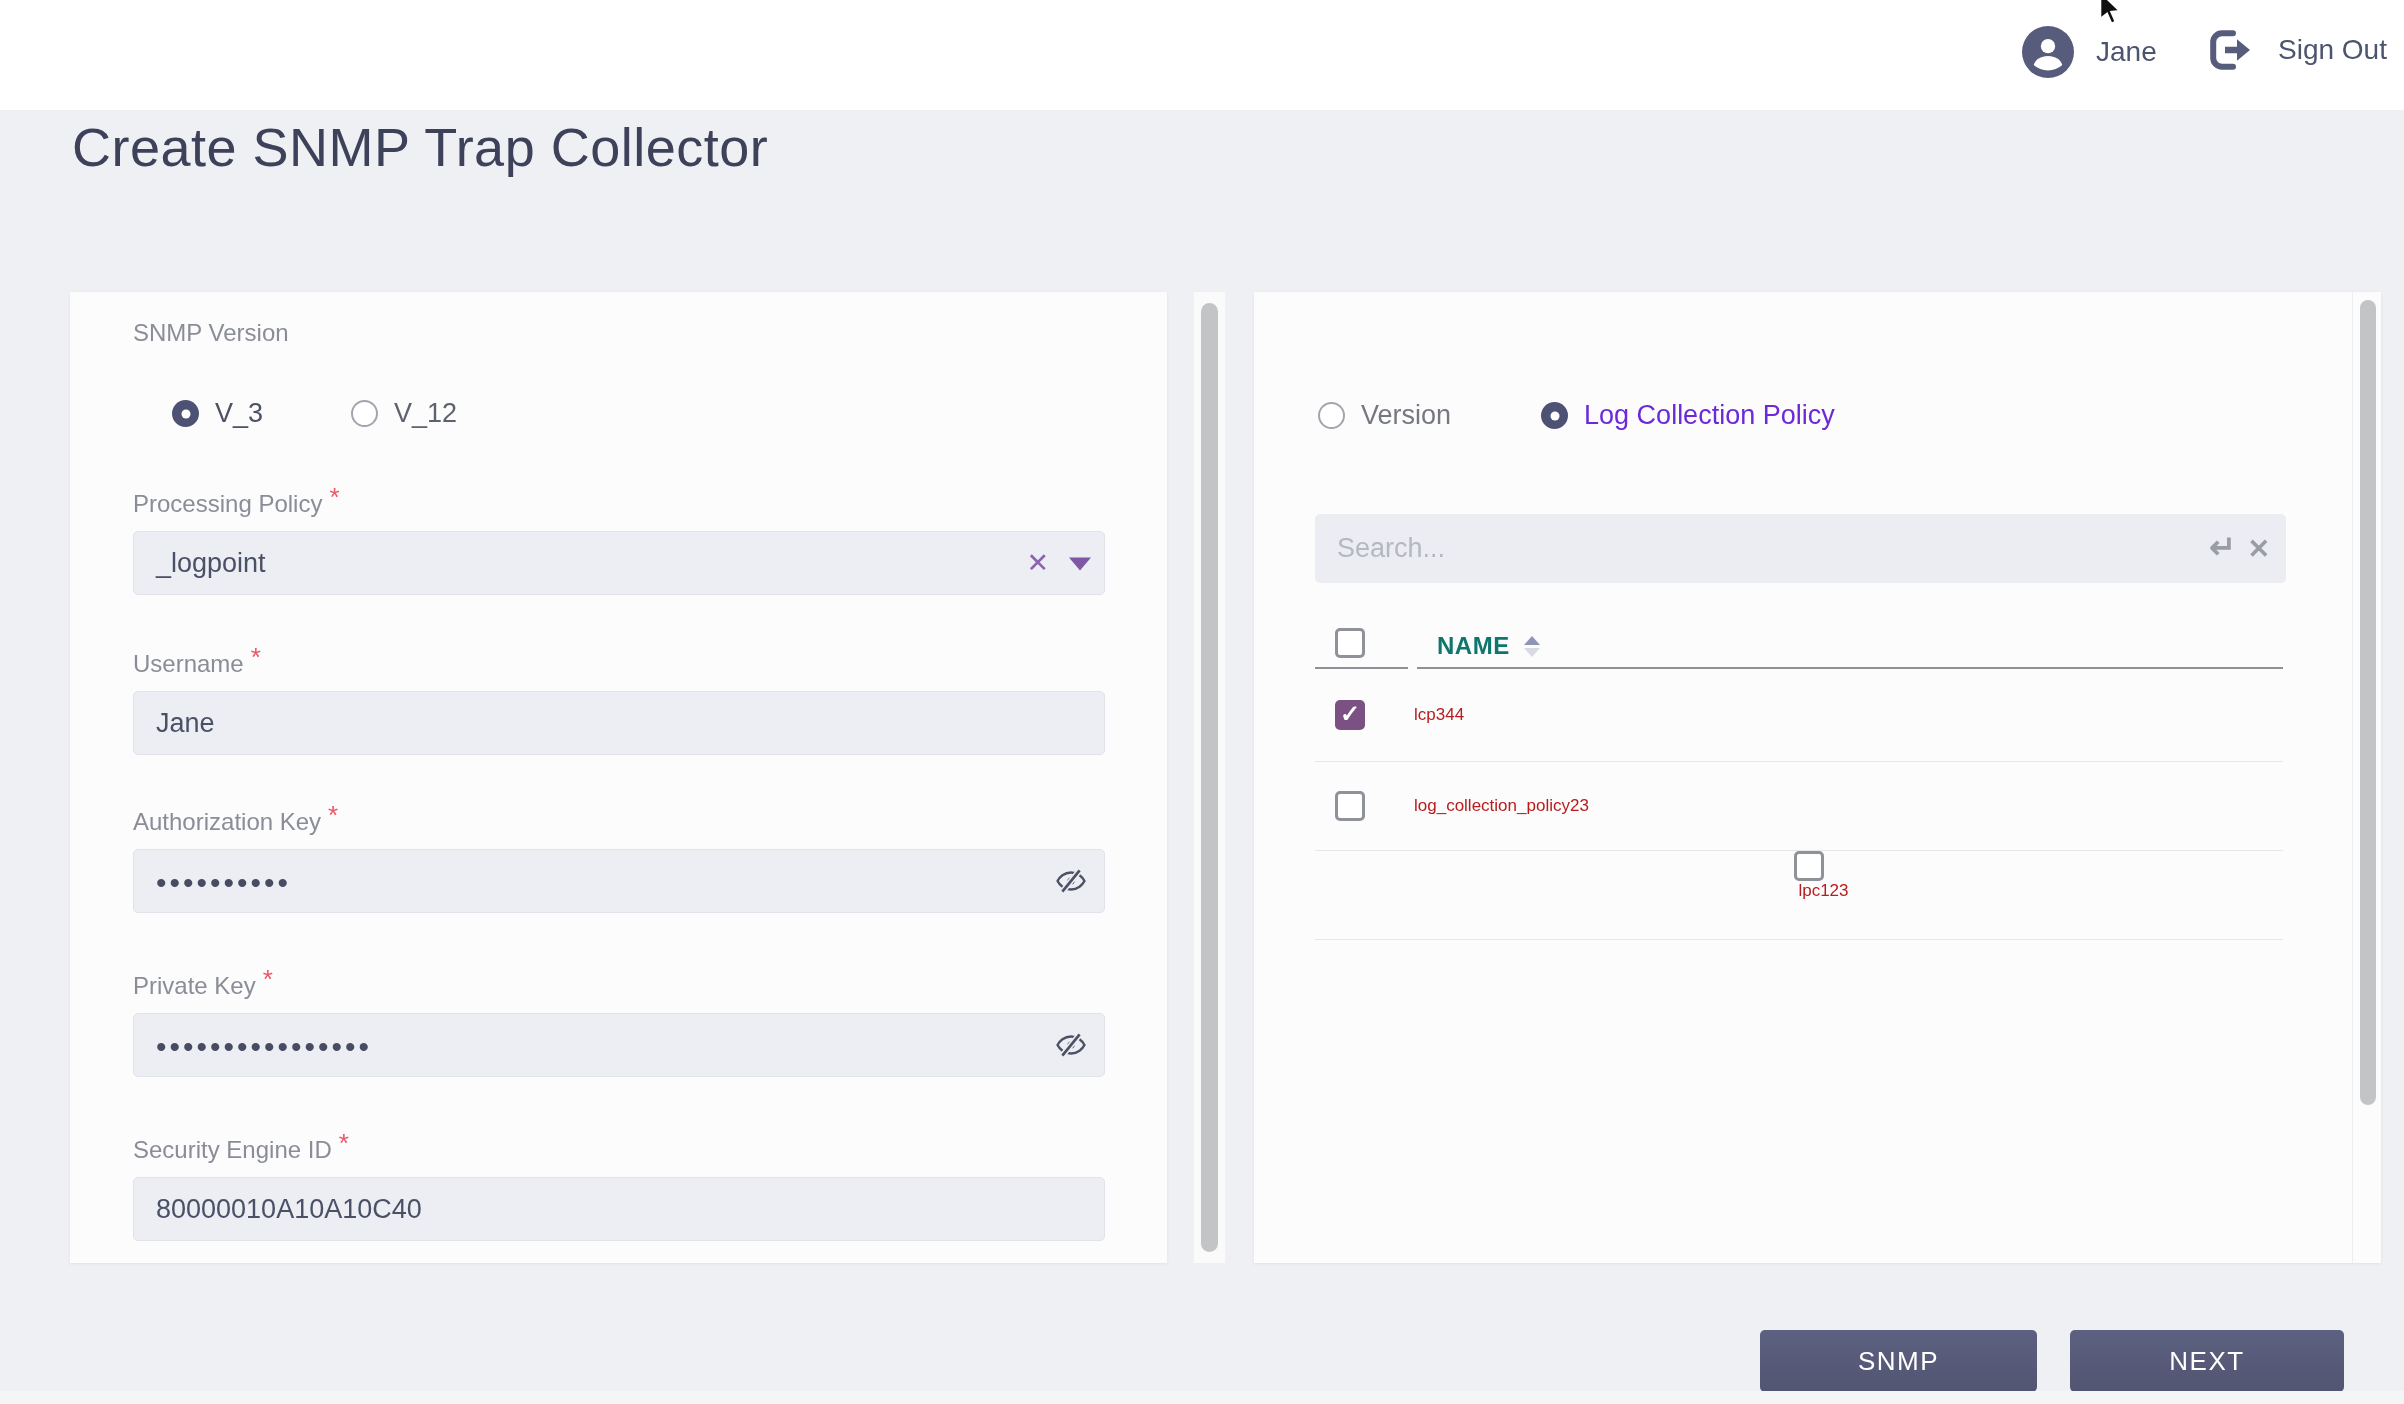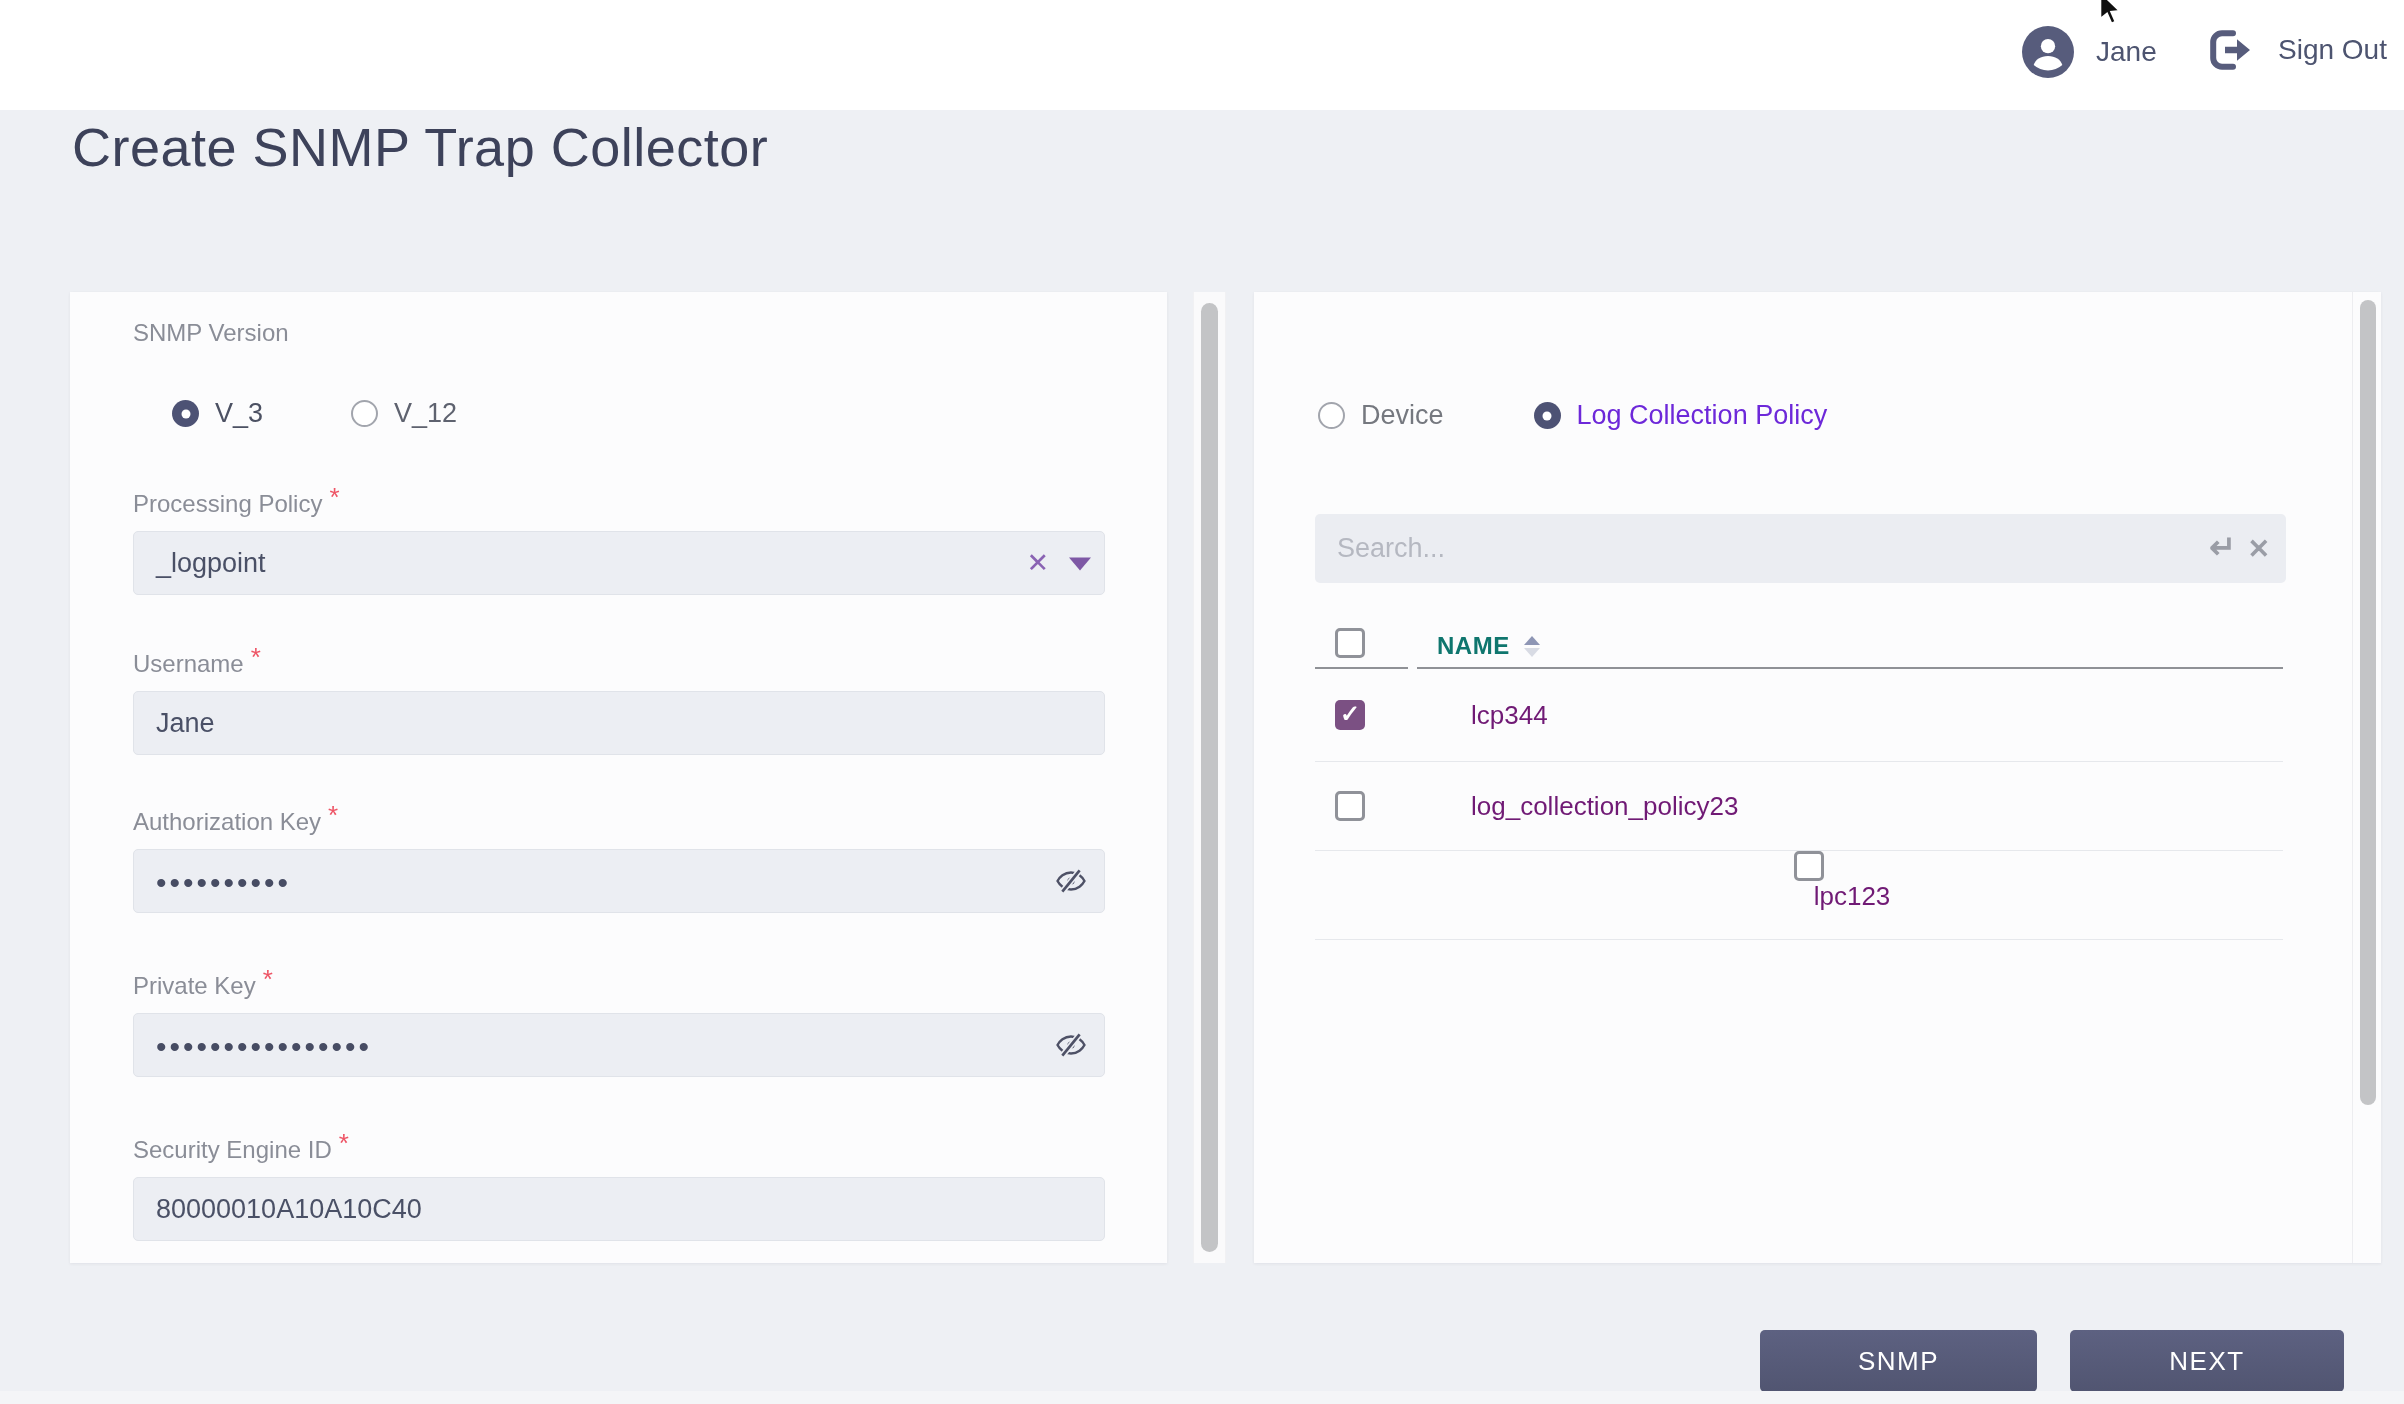--- a/index.html
+++ b/index.html
@@ -71,21 +71,21 @@
   .thead-name .txt{font-size:24px;font-weight:bold;color:#0f766e;letter-spacing:0.5px;}
   .sort{display:inline-flex;flex-direction:column;gap:3px;}
   .sort .up{width:0;height:0;border-left:8px solid transparent;border-right:8px solid transparent;border-bottom:9px solid #8e96b5;}
   .sort .down{width:0;height:0;border-left:8px solid transparent;border-right:8px solid transparent;border-top:9px solid #d8dbe4;}
   .hline{position:absolute;top:375px;height:2px;background:#8f9196;}
   .hline.seg1{left:61px;width:93px;}
   .hline.seg2{left:163px;width:866px;}
 
   .t-row{position:absolute;left:61px;width:968px;display:flex;align-items:center;border-bottom:1px solid #e6e8ec;cursor:pointer;}
   .t-row .checkbox{margin-left:20px;}
-  .t-row .rname{margin-left:106px;font-size:26px;color:#701a75;}
+  .t-row .rname{margin-left:49px;font-size:17px;color:#b91c1c;}
   .t-row.r0{top:377px;height:93px;}
   .t-row.r1{top:470px;height:89px;}
   .t-row.r2{top:559px;height:89px;flex-direction:column;}
 
   .right-divider{position:absolute;left:1098px;top:0;width:1px;height:100%;background:#ededf0;}
   .right-thumb{position:absolute;left:1106px;top:8px;width:16px;height:805px;border-radius:8px;background:#c3c4c6;}
 
   
   .btn{position:absolute;top:1330px;height:62px;border:none;border-radius:5px;color:#fff;font-size:26px;
     letter-spacing:1.5px;background:linear-gradient(#5d6181,#515571);cursor:pointer;}
@@ -211,21 +211,21 @@
 
   <div class="mid-scroll">
     <div class="thumb"></div>
   </div>
 
   <section class="panel right">
 
     <div class="mode-row">
       <span class="radio-opt">
         <span class="radio"></span>
-        <span class="radio-lbl" style="color:#75787f;">Device</span>
+        <span class="radio-lbl" style="color:#75787f;">Version</span>
       </span>
       <span class="radio-opt">
         <span class="radio checked"></span>
         <span class="radio-lbl" style="color:#6d28d9;">Log Collection Policy</span>
       </span>
     </div>
 
     <div class="search-wrap">
       <input class="search" placeholder="Search..." style="">
       <span class="enter-ic">↵</span>

